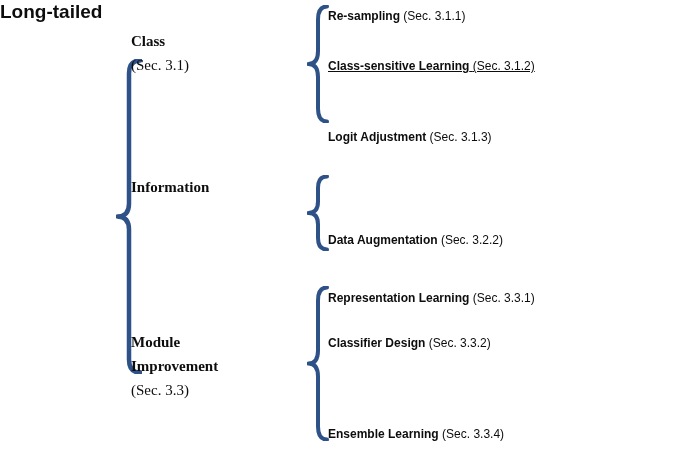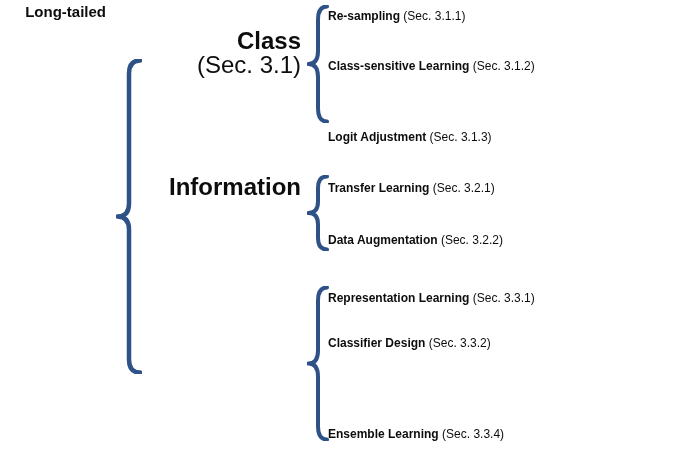--- a/index.html
+++ b/index.html
@@ -7,42 +7,42 @@
     position:relative;
     width:677px;height:453px;
     background:#ffffff;
     font-family:"Liberation Sans","DejaVu Sans",sans-serif;
     color:#0d0d0d;
     overflow:hidden;
   }
   .node{position:absolute;}
   .root-node{
     left:0;top:196;width:106px;
-    text-align:right;
-    font-weight:700;font-size:15px;line-height:23px;
+    text-align:left;
+    font-weight:700;font-size:19px;line-height:23px;
     letter-spacing:0;
   }
   .branch-node{
     left:131px;width:170px;
-    text-align:right;
-    font-size:24px;line-height:24px;
+    text-align:left;
+    font-size:15px;line-height:24px;font-family:Liberation Serif, serif;
   }
   .branch-node .nm{font-weight:700;display:block;}
   .branch-node .sec{font-weight:400;display:block;}
   .branch-1{top:29px;}
   .branch-2{top:175px;}
   .branch-3{top:330px;}
   .leaf{
     position:absolute;left:328px;
     font-size:12px;line-height:22px;
     white-space:nowrap;
   }
   .leaf .nm{font-weight:700;}
   .leaf .sec{font-weight:400;}
-  .leaf-1{top:5px;}   .leaf-2{top:55px;}  .leaf-3{top:106px;margin-top:20px;}
+  .leaf-1{top:5px;}   .leaf-2{top:55px;text-decoration:underline;}  .leaf-3{top:106px;margin-top:20px;}
   .leaf-4{top:177px;} .leaf-5{top:229px;}
   .leaf-6{top:287px;} .leaf-7{top:332px;} .leaf-8{top:377px;} .leaf-9{top:423px;}
   .brace{position:absolute;}
   .brace svg{display:block;}
   .brace-root{left:116px;top:59px;}
   .brace-a{left:307px;top:5px;}
   .brace-b{left:307px;top:175px;}
   .brace-c{left:307px;top:286px;}
 </style>
 </head>
@@ -60,20 +60,25 @@
       </svg>
     </div>
 
   <div class="node branch-node branch-1">
     <span class="nm">Class</span>
     <span class="sec">(Sec. 3.1)</span>
   </div>
   <div class="node branch-node branch-2">
     <span class="nm">Information</span>
   </div>
+  <div class="node branch-node branch-3">
+    <span class="nm">Module</span>
+    <span class="nm">Improvement</span>
+    <span class="sec">(Sec. 3.3)</span>
+  </div>
 
   <div class="brace brace-a">
       <svg width="22" height="118" viewBox="0 0 22 118">
         <path d="M 20 1.5 Q 11 1.5 11 14.5 L 11 46 Q 11 59 1.5 59 Q 11 59 11 72 L 11 103.5 Q 11 116.5 20 116.5" fill="none" stroke="#2E5187" stroke-width="4" stroke-linecap="round" stroke-linejoin="round"></path>
       </svg>
     </div>
   <div class="brace brace-b">
       <svg width="22" height="76" viewBox="0 0 22 76">
         <path d="M 20 1.5 Q 11 1.5 11 12.9 L 11 26.6 Q 11 38 1.5 38 Q 11 38 11 49.4 L 11 63.1 Q 11 74.5 20 74.5" fill="none" stroke="#2E5187" stroke-width="4" stroke-linecap="round" stroke-linejoin="round"></path>
       </svg>
@@ -90,24 +95,20 @@
   </div>
   <div class="leaf leaf-2">
     <span class="nm">Class-sensitive Learning</span>
     <span class="sec">(Sec. 3.1.2)</span>
   </div>
   <div class="leaf leaf-3">
     <span class="nm">Logit Adjustment</span>
     <span class="sec">(Sec. 3.1.3)</span>
   </div>
 
-  <div class="leaf leaf-4">
-    <span class="nm">Transfer Learning</span>
-    <span class="sec">(Sec. 3.2.1)</span>
-  </div>
   <div class="leaf leaf-5">
     <span class="nm">Data Augmentation</span>
     <span class="sec">(Sec. 3.2.2)</span>
   </div>
 
   <div class="leaf leaf-6">
     <span class="nm">Representation Learning</span>
     <span class="sec">(Sec. 3.3.1)</span>
   </div>
   <div class="leaf leaf-7">

